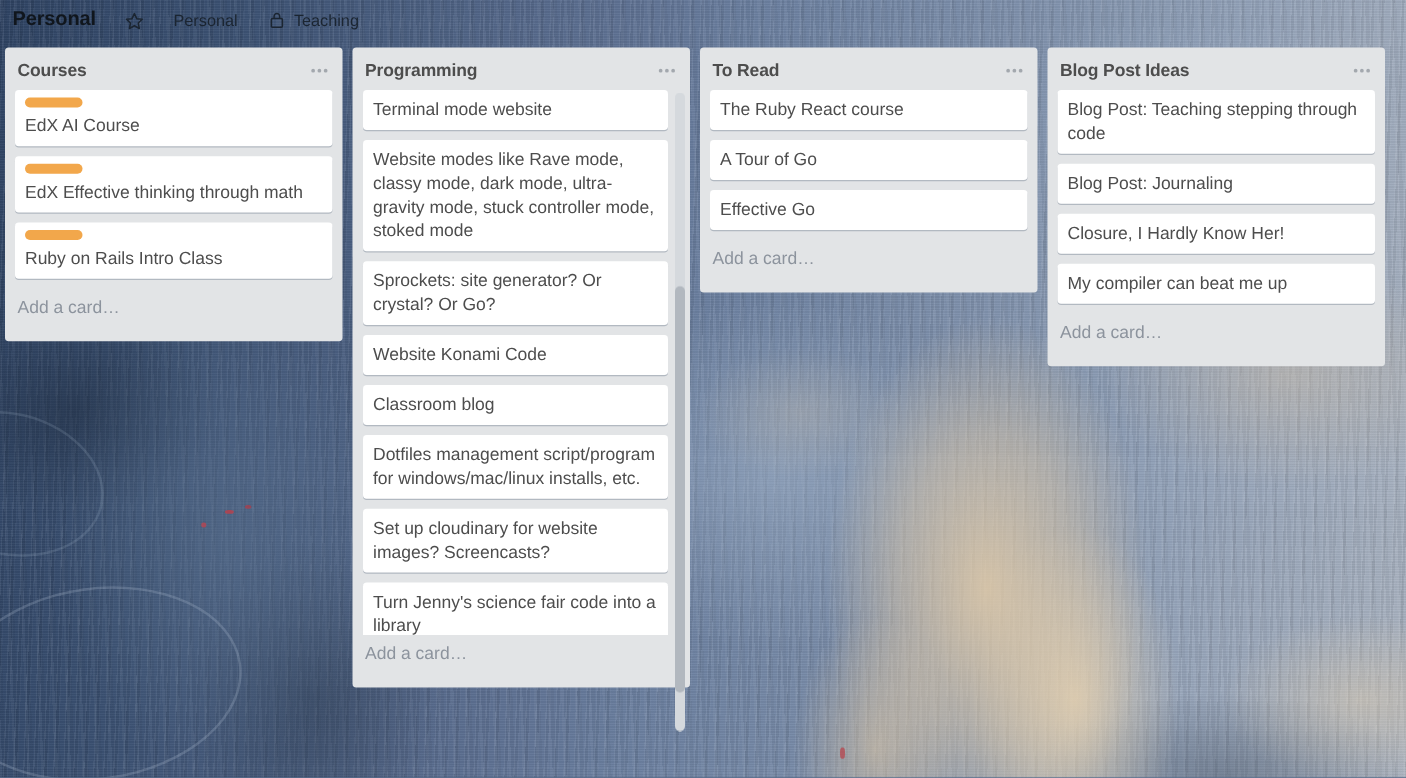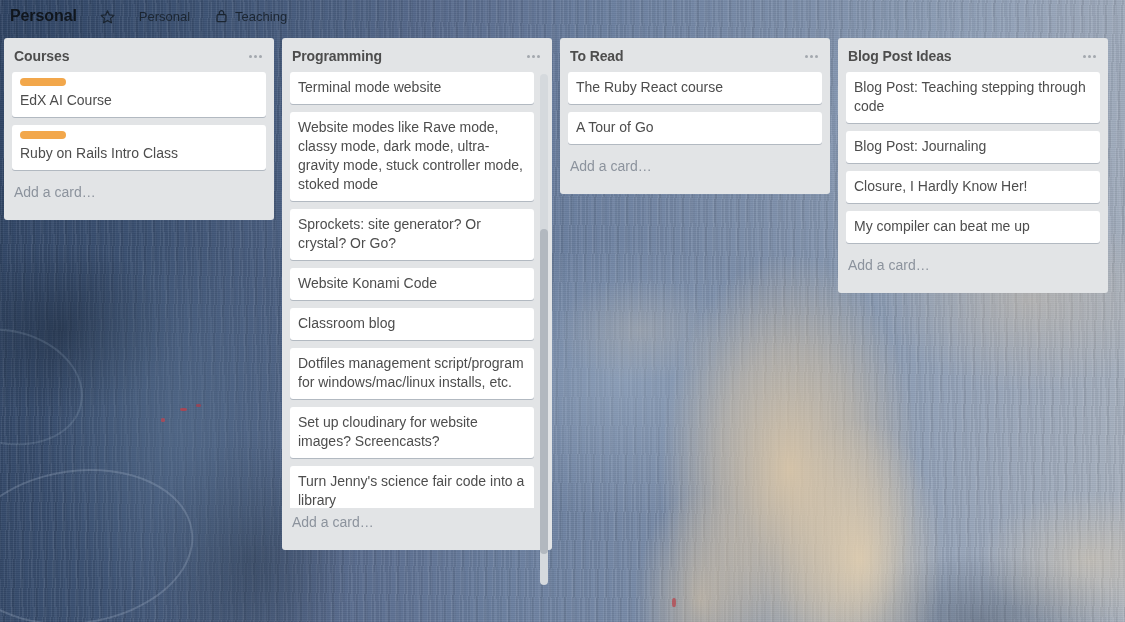--- a/index.html
+++ b/index.html
@@ -286,20 +286,26 @@
         <div class="card">
           <div class="card-labels">
             <span class="card-label" style="background: rgb(242, 167, 75);"></span>
           </div>
           <div class="card-title">EdX AI Course</div>
         </div>
         <div class="card">
           <div class="card-labels">
             <span class="card-label" style="background: rgb(242, 167, 75);"></span>
           </div>
+          <div class="card-title">EdX Effective thinking through math</div>
+        </div>
+        <div class="card">
+          <div class="card-labels">
+            <span class="card-label" style="background: rgb(242, 167, 75);"></span>
+          </div>
           <div class="card-title">Ruby on Rails Intro Class</div>
         </div>
       </div>
       <div class="add-card">Add a card…</div>
     </div>
     <div class="list list-rel" style="height: 512px;">
       <div class="list-header">
         <div class="list-title">Programming</div>
         <div class="list-menu">
           <span class="dot"></span>
@@ -349,20 +355,23 @@
           <span class="dot"></span>
         </div>
       </div>
       <div class="cards">
         <div class="card">
           <div class="card-title">The Ruby React course</div>
         </div>
         <div class="card">
           <div class="card-title">A Tour of Go</div>
         </div>
+        <div class="card">
+          <div class="card-title">Effective Go</div>
+        </div>
       </div>
       <div class="add-card">Add a card…</div>
     </div>
     <div class="list list-rel">
       <div class="list-header">
         <div class="list-title">Blog Post Ideas</div>
         <div class="list-menu">
           <span class="dot"></span>
           <span class="dot"></span>
           <span class="dot"></span>

